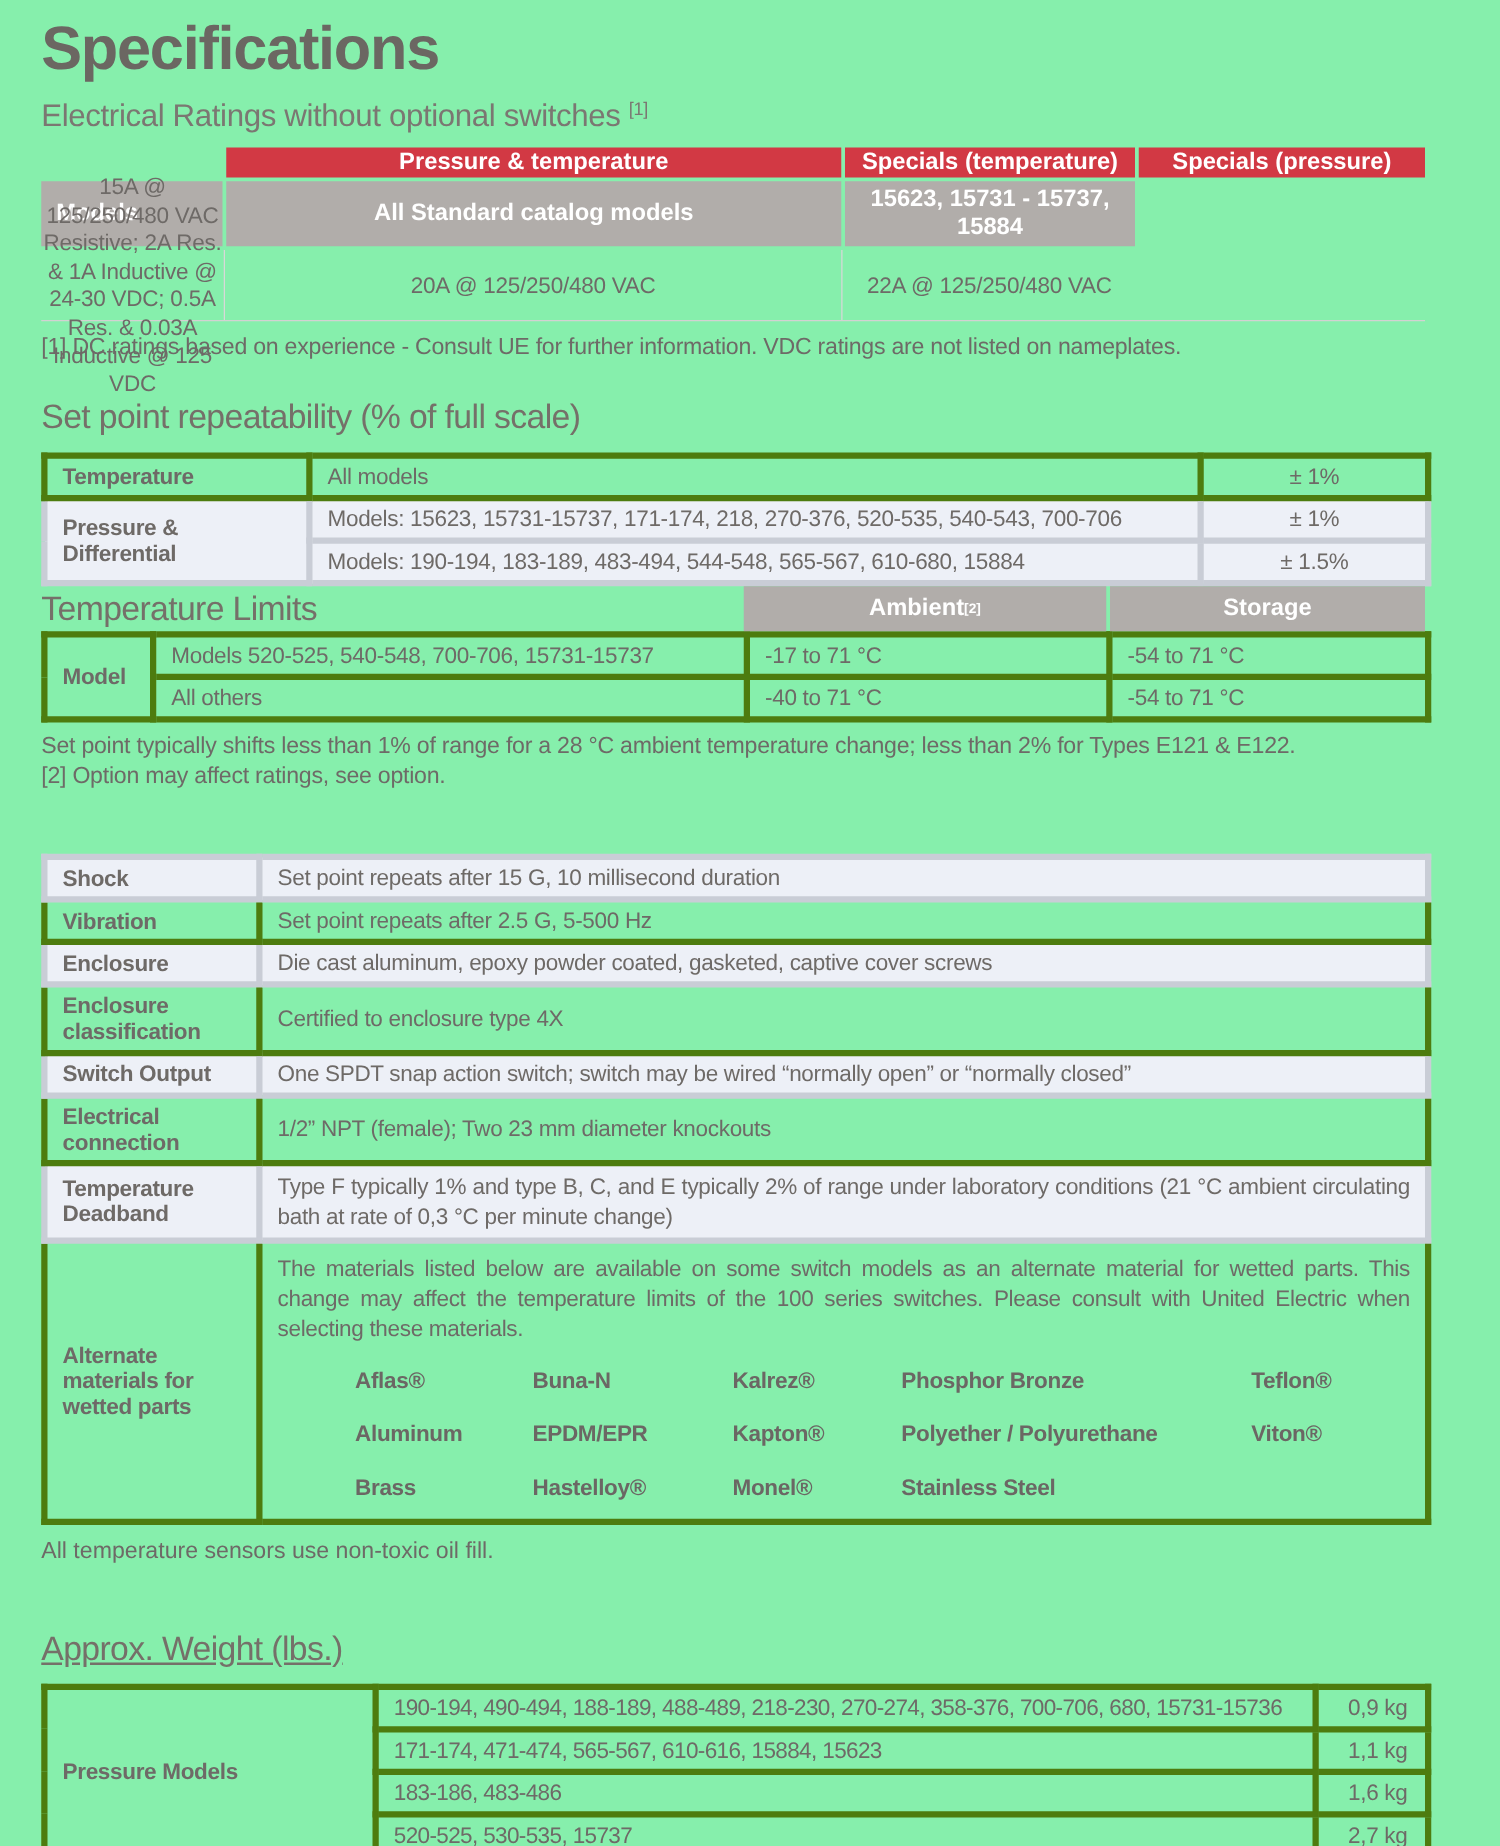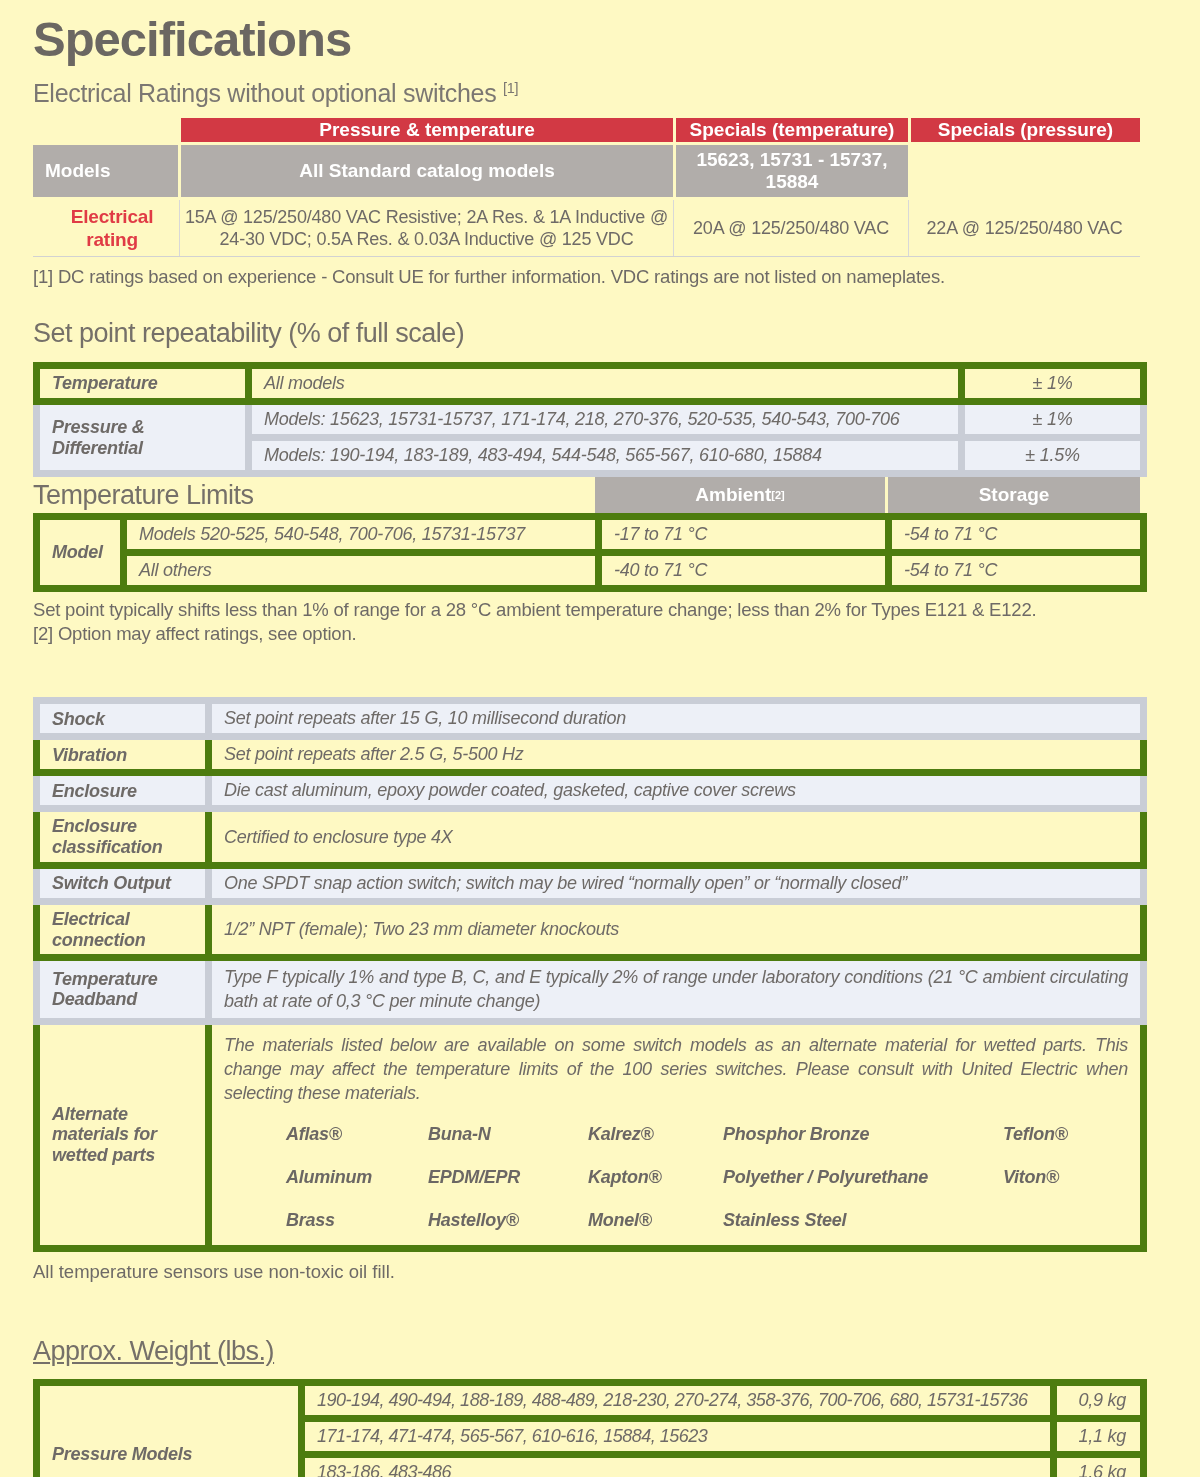--- a/index.html
+++ b/index.html
@@ -1,18 +1,18 @@
 <!DOCTYPE html>
 <html><head>
 <meta charset="utf-8">
 <style>
   * { box-sizing: border-box; margin: 0; padding: 0; }
   body { background: #ffffff; font-family: "Liberation Sans", sans-serif; }
   .page {
-    position: relative; width: 1200px; height: 1477px; background: #fef9c3;
+    position: relative; width: 1200px; height: 1477px; background: #86efac;
     padding: 14px 60px 0 33px; overflow: hidden; color: #6e6a67;
   }
   sup { font-size: 58%; vertical-align: super; }
 
   h1.title {
     font-size: 49px; font-weight: 700; color: #6b6762; letter-spacing: -1px; line-height: 1.05;
   }
   .subtitle {
     margin-top: 14px; font-size: 25px; font-weight: 400; color: #7b7772; letter-spacing: -0.3px;
   }
@@ -30,21 +30,21 @@
   .emodels.lbl { justify-content: flex-start; padding-left: 12px; }
   .erating-row { display: grid; grid-template-columns: 147px 494px 235px 231px; margin-top: 3px; border-bottom: 1px solid #d2d2d2; }
   .ercell { display: flex; align-items: center; justify-content: center; text-align: center;
             font-size: 18px; height: 56px; border-right: 1px solid #d8d8d8; line-height: 1.25; letter-spacing: -0.2px; }
   .ercell:last-child { border-right: none; }
   .ercell.lbl { justify-content: flex-start; padding-left: 12px; color: #e03b45; font-weight: 700; font-size: 19px; }
   .footnote { margin-top: 9px; font-size: 18.5px; color: #6e6a67; letter-spacing: -0.2px; }
 
   
   table.dt { border-collapse: collapse; width: 1107px; table-layout: fixed; }
-  table.dt td { border: 7px solid #4d7c0f; font-size: 18px; color: #6e6a67; padding: 4px 12px; letter-spacing: -0.25px; font-style: italic; }
+  table.dt td { border: 5px solid #4d7c0f; font-size: 18px; color: #6e6a67; padding: 4px 12px; letter-spacing: -0.25px; }
   td.redlbl { color: #e03b45; font-weight: 700; font-size: 18.5px; }
   tr.blue td { background: #edf0f7; border-color: #c9cdd6; }
   td.ctr { text-align: center; padding: 4px 4px; }
 
   
   .sp-table { margin-top: 13px; }
   .sp-table tr { height: 29px; }
 
   
   .tl-head { display: flex; align-items: flex-end; width: 1107px; }
@@ -89,21 +89,20 @@
       <div class="ecell eblank"></div>
       <div class="ecell ehead">Pressure &amp; temperature</div>
       <div class="ecell ehead">Specials (temperature)</div>
       <div class="ecell ehead">Specials (pressure)</div>
 
       <div class="ecell emodels lbl">Models</div>
       <div class="ecell emodels">All Standard catalog models</div>
       <div class="ecell emodels">15623, 15731 - 15737, 15884</div>
     </div>
     <div class="erating-row">
-      <div class="ercell lbl">Electrical rating</div>
       <div class="ercell">15A @ 125/250/480 VAC Resistive; 2A Res. &amp; 1A Inductive @ 24-30 VDC; 0.5A Res. &amp; 0.03A Inductive @ 125 VDC</div>
       <div class="ercell">20A @ 125/250/480 VAC</div>
       <div class="ercell">22A @ 125/250/480 VAC</div>
     </div>
   </div>
   <div class="footnote">[1] DC ratings based on experience - Consult UE for further information. VDC ratings are not listed on nameplates.</div>
 
   <h2 class="section" style="margin-top:30px;">Set point repeatability (% of full scale)</h2>
   <table class="dt sp-table">
     <colgroup>

